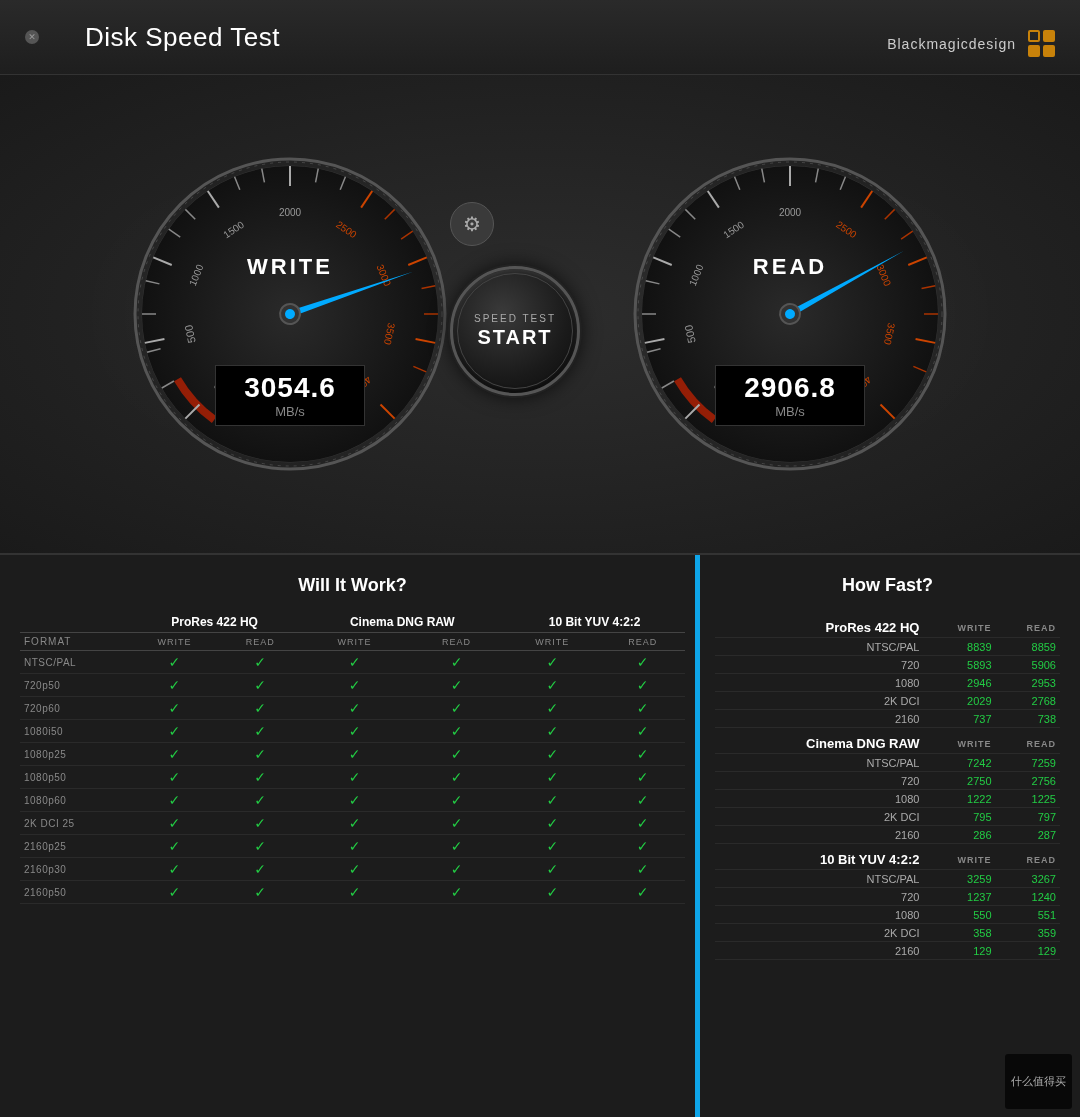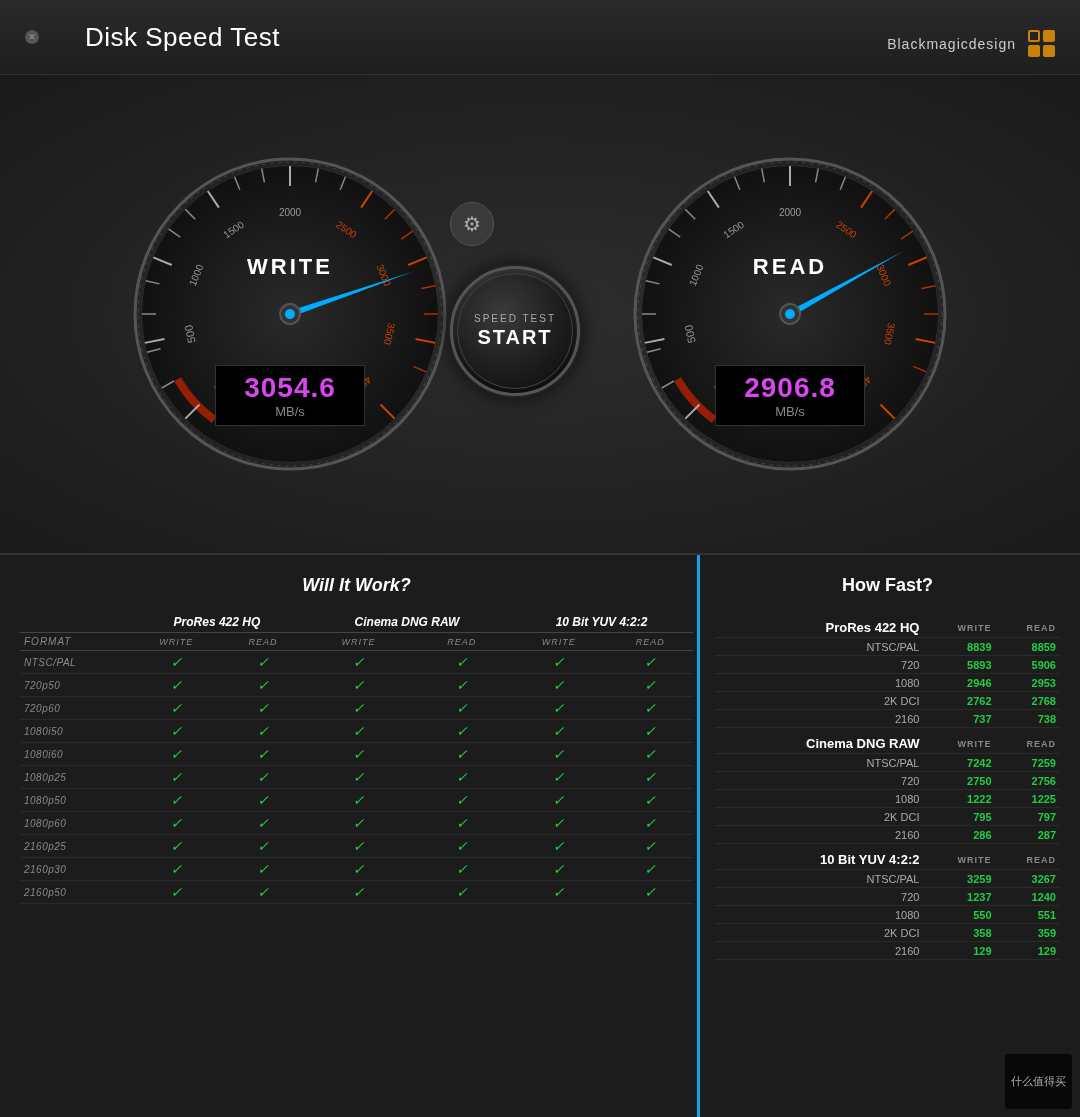--- a/index.html
+++ b/index.html
@@ -103,21 +103,21 @@
       bottom: 48px;
       left: 50%;
       transform: translateX(-50%);
       background: #000;
       border: 1px solid #333;
       padding: 6px 18px;
       text-align: center;
       min-width: 150px;
     }
     .gauge-speed {
-      color: #d946ef;
+      color: #ffffff;
       font-size: 28px;
       font-weight: bold;
       letter-spacing: 1px;
     }
     .gauge-unit {
       color: #888;
       font-size: 13px;
       text-align: center;
     }
 
@@ -180,24 +180,23 @@
 
     
     .bottom-section {
       display: flex;
       height: calc(1117px - 480px - 75px);
       background: #1c1c1c;
     }
 
     .will-it-work {
       flex: 1;
-      padding: 20px 4px 10px 20px;
-      border-right: 3px solid #0ea5e9;
+      padding: 20px 10px 10px 20px;
+      border-right: 5px solid #0ea5e9;
       overflow: hidden;
-      font-style: italic;
     }
     .how-fast {
       width: 380px;
       padding: 20px 20px 10px 15px;
       overflow: hidden;
     }
 
     .section-title {
       color: #ffffff;
       font-size: 18px;
@@ -262,21 +261,21 @@
     .hf-table tr.group-title td.label-cell {
       text-align: right;
     }
     .hf-table td {
       padding: 2.5px 4px;
       text-align: right;
       border-bottom: 1px solid #2a2a2a;
       color: #888;
       font-size: 11px;
     }
-    .hf-table td.val { color: #22cc44; font-weight: 700; }
+    .hf-table td.val { color: #22cc44; font-weight: 400; }
     .hf-table td.row-label { color: #aaa; text-align: right; }
 
     
     .watermark {
       position: fixed;
       bottom: 8px;
       right: 8px;
       background: rgba(0,0,0,0.7);
       color: #aaa;
       font-size: 11px;
@@ -510,48 +509,48 @@
           <tr>
             <td class="format-cell">1080i50</td>
             <td><span class="check">✓</span></td>
             <td><span class="check">✓</span></td>
             <td><span class="check">✓</span></td>
             <td><span class="check">✓</span></td>
             <td><span class="check">✓</span></td>
             <td><span class="check">✓</span></td>
           </tr>
           <tr>
-            <td class="format-cell">1080i60</td>
-            <td><span class="check">✓</span></td>
-            <td><span class="check">✓</span></td>
-            <td><span class="check">✓</span></td>
-            <td><span class="check">✓</span></td>
-            <td><span class="check">✓</span></td>
-            <td><span class="check">✓</span></td>
-          </tr>
-          <tr>
             <td class="format-cell">1080p25</td>
             <td><span class="check">✓</span></td>
             <td><span class="check">✓</span></td>
             <td><span class="check">✓</span></td>
             <td><span class="check">✓</span></td>
             <td><span class="check">✓</span></td>
             <td><span class="check">✓</span></td>
           </tr>
           <tr>
             <td class="format-cell">1080p50</td>
             <td><span class="check">✓</span></td>
             <td><span class="check">✓</span></td>
             <td><span class="check">✓</span></td>
             <td><span class="check">✓</span></td>
             <td><span class="check">✓</span></td>
             <td><span class="check">✓</span></td>
           </tr>
           <tr>
             <td class="format-cell">1080p60</td>
+            <td><span class="check">✓</span></td>
+            <td><span class="check">✓</span></td>
+            <td><span class="check">✓</span></td>
+            <td><span class="check">✓</span></td>
+            <td><span class="check">✓</span></td>
+            <td><span class="check">✓</span></td>
+          </tr>
+          <tr>
+            <td class="format-cell">2K DCI 25</td>
             <td><span class="check">✓</span></td>
             <td><span class="check">✓</span></td>
             <td><span class="check">✓</span></td>
             <td><span class="check">✓</span></td>
             <td><span class="check">✓</span></td>
             <td><span class="check">✓</span></td>
           </tr>
           <tr>
             <td class="format-cell">2160p25</td>
             <td><span class="check">✓</span></td>
@@ -602,21 +601,21 @@
         <td class="val">5893</td>
         <td class="val">5906</td>
       </tr>
           <tr>
         <td class="row-label">1080</td>
         <td class="val">2946</td>
         <td class="val">2953</td>
       </tr>
           <tr>
         <td class="row-label">2K DCI</td>
-        <td class="val">2762</td>
+        <td class="val">2029</td>
         <td class="val">2768</td>
       </tr>
           <tr>
         <td class="row-label">2160</td>
         <td class="val">737</td>
         <td class="val">738</td>
       </tr>
           <tr class="group-title">
       <td class="label-cell" colspan="1" style="text-align:right; color:#fff; font-size:13px; font-weight:600;">Cinema DNG RAW</td>
       <td style="color:#888; font-size:9px; letter-spacing:1px; text-align:right;">WRITE</td>

